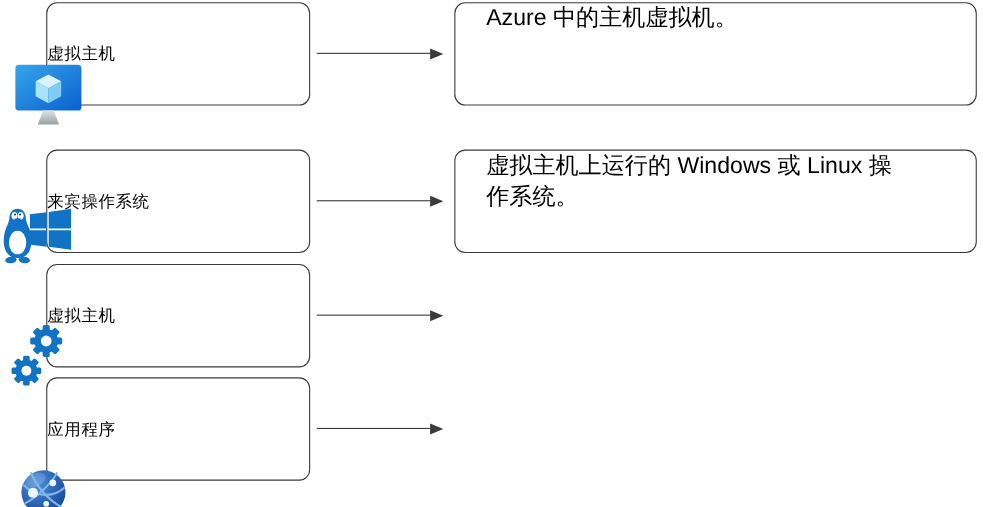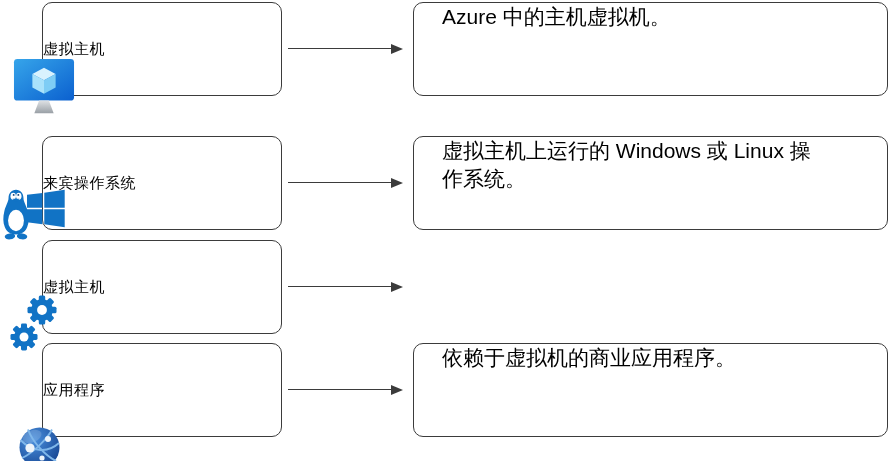--- a/index.html
+++ b/index.html
@@ -65,23 +65,20 @@
       <span>虚拟主机</span>
     </div>
     <div class="arrow"></div>
   </div>
 
   <div class="row r4">
     <div class="term-box">
       <span>应用程序</span>
     </div>
     <div class="arrow"></div>
-    <div class="desc-box">
-      <span>依赖于虚拟机的商业应用程序。</span>
-    </div>
   </div>
 
   <svg class="icon icon-vm" viewBox="0 0 64 64" aria-hidden="true">
     <defs>
       <linearGradient id="g-vm-screen" x1="0" y1="0" x2="1" y2="1">
         <stop offset="0" stop-color="#36a5ea"></stop>
         <stop offset="1" stop-color="#0b60cf"></stop>
       </linearGradient>
       <linearGradient id="g-vm-stand" x1="0" y1="0" x2="0" y2="1">
         <stop offset="0" stop-color="#dfe2e5"></stop>

